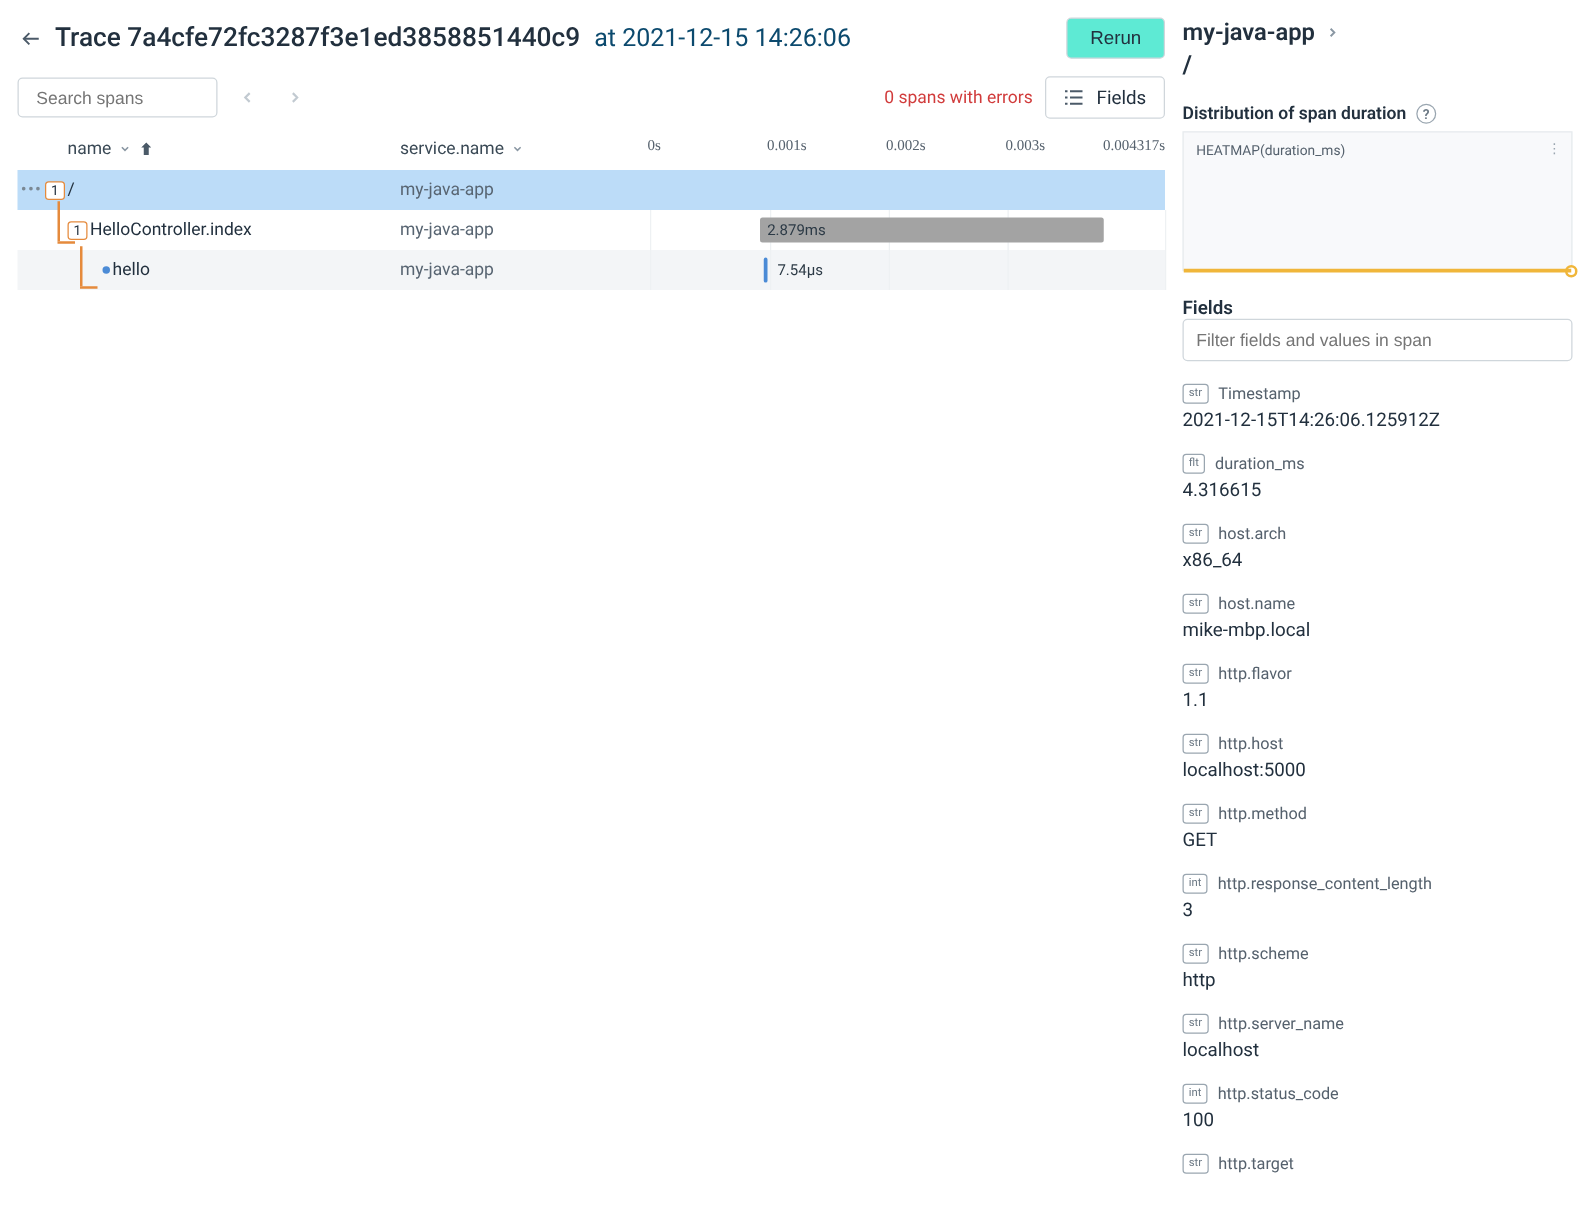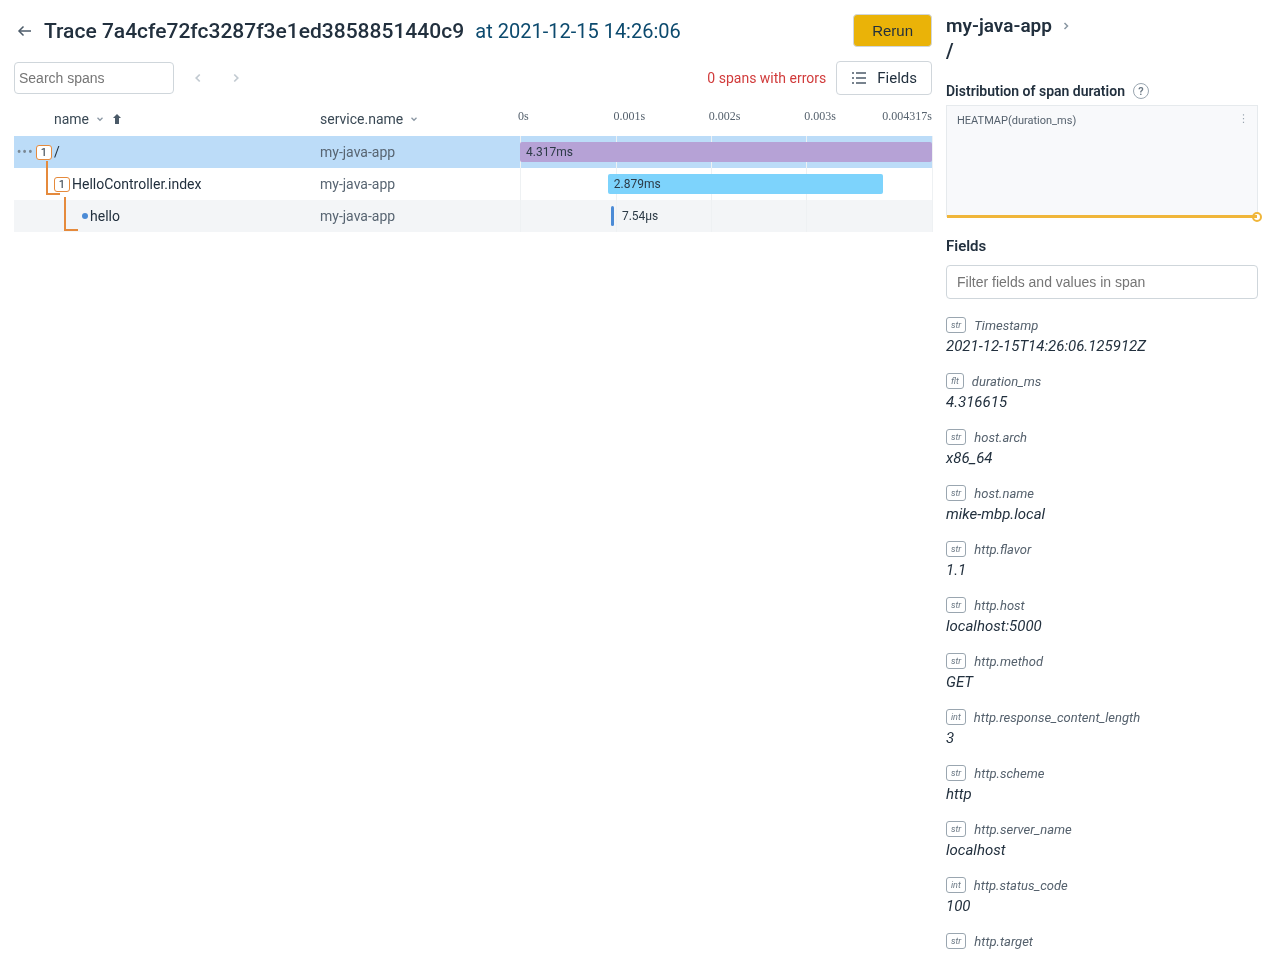--- a/index.html
+++ b/index.html
@@ -7,26 +7,26 @@
   .app { display:flex; width:1276px; height:970px; }
   .main { flex:1 1 auto; padding:10px 14px 0 14px; }
   .side { width:330px; padding:10px 18px 0 0; }
 
   
   .header { display:flex; align-items:center; justify-content:space-between; padding:4px 0 10px 0; }
   .header-left { display:flex; align-items:center; gap:8px; }
   .back-icon { width:22px; height:22px; display:flex; align-items:center; justify-content:center; color:#4b5a68; cursor:pointer; }
   .title { font-size:21px; font-weight:500; color:#22303e; }
   .title-at { font-size:20px; color:#0c4a6e; margin-left:6px; font-weight:400; }
-  .rerun-btn { border:1px solid #d0d6db; background:#eab308; border-radius:4px; padding:7px 18px; font-size:15px; color:#22303e; cursor:pointer; }
+  .rerun-btn { border:1px solid #d0d6db; background:#5eead4; border-radius:4px; padding:7px 18px; font-size:15px; color:#22303e; cursor:pointer; }
 
   
   .toolbar { display:flex; align-items:center; justify-content:space-between; padding:4px 0 8px 0; }
   .tool-left { display:flex; align-items:center; gap:10px; }
-  .search-input { width:160px; border:1px solid #cfd6db; border-radius:4px; padding:7px 4px; font-size:14px; color:#22303e; }
+  .search-input { width:160px; border:1px solid #cfd6db; border-radius:4px; padding:7px 14px; font-size:14px; color:#22303e; }
   .nav-arrow { width:28px; height:28px; display:flex; align-items:center; justify-content:center; color:#c2cad1; }
   .tool-right { display:flex; align-items:center; gap:10px; }
   .errors { color:#d13b3b; font-size:14px; }
   .fields-btn { border:1px solid #d0d6db; border-radius:4px; background:#fff; padding:7px 14px; font-size:15px; display:flex; align-items:center; gap:10px; cursor:pointer; }
   .fields-icon { width:16px; height:12px; }
 
   
   .tbl { width:100%; }
   .tbl-header { display:flex; align-items:center; font-size:14px; color:#3a4955; padding:6px 0; border-bottom:1px solid #fff; }
   .col-indent { width:40px; }
@@ -47,44 +47,44 @@
   .row-alt { background:#f3f5f7; }
   .indent-cell { width:40px; display:flex; align-items:center; justify-content:flex-end; gap:2px; padding-right:2px; position:relative; }
   .dots { color:#7a8894; letter-spacing:1px; font-size:14px; }
   .numbox { border:1px solid #e58a3c; border-radius:3px; font-size:11px; padding:0 4px; background:#fff; color:#22303e; position:relative; z-index:2; }
   .name-cell { width:266px; display:flex; align-items:center; gap:6px; }
   .svc-cell  { width:200px; color:#586572; }
   .time-cell { flex:1 1 auto; position:relative; height:32px; }
   .grid-line { position:absolute; top:0; bottom:0; border-left:1px solid #eef1f3; }
   .bar { position:absolute; height:20px; top:6px; border-radius:2px; display:flex; align-items:center; padding-left:6px; font-size:12px; color:#2c3a46; }
   .bar-purple { background:#b6a2d6; }
-  .bar-orange { background:#7dd3fc; }
+  .bar-orange { background:#a3a3a3; }
   .bar-blue   { background:#4b8bd6; width:3px; padding:0; }
   .bar-label-outside { position:absolute; top:6px; height:20px; display:flex; align-items:center; font-size:12px; color:#2c3a46; }
   .leaf-dot { width:6px; height:6px; border-radius:50%; background:#4b8bd6; }
 
   
   .conn-v  { position:absolute; border-left:2px solid #e58a3c; }
   .conn-h  { position:absolute; border-top:2px solid #e58a3c; }
 
   
   .side-title { font-size:19px; font-weight:600; color:#22303e; display:flex; align-items:center; gap:8px; padding-top:4px; }
   .side-title .chev { color:#8a97a3; }
   .side-sub { font-size:20px; font-weight:600; margin-top:2px; }
   .dist-title { display:flex; align-items:center; gap:8px; font-size:14px; font-weight:600; margin-top:20px; }
   .dist-title .q { width:16px; height:16px; border:1px solid #9aa6b0; border-radius:50%; display:flex; align-items:center; justify-content:center; font-size:11px; color:#6b7884; }
   .heatmap-box { margin-top:6px; border:1px solid #e6eaed; background:#f8f9fb; height:112px; position:relative; padding:8px 10px; font-size:11px; color:#55616d; }
   .heatmap-box::after { content:""; position:absolute; left:0; right:0; bottom:-2px; height:3px; background:#f0b63a; }
   .heatmap-handle { position:absolute; right:-5px; bottom:-6px; width:10px; height:10px; border:2px solid #f0b63a; background:#fff; border-radius:50%; }
   .heatmap-menu { position:absolute; top:6px; right:8px; color:#9aa6b0; }
 
   .side-fields-title { font-size:15px; font-weight:600; margin-top:20px; }
-  .filter-input { width:100%; margin-top:10px; border:1px solid #cfd6db; border-radius:4px; padding:8px 10px; font-size:14px; }
-
-  .field-item { margin-top:18px;font-style:italic; }
+  .filter-input { width:100%; border:1px solid #cfd6db; border-radius:4px; padding:8px 10px; font-size:14px; }
+
+  .field-item { margin-top:18px; }
   .field-label-row { display:flex; align-items:center; gap:8px; font-size:13px; color:#55616d; }
   .type-badge { font-size:9px; border:1px solid #9aa6b0; color:#6b7884; border-radius:3px; padding:0 4px; line-height:14px; }
   .field-value { font-size:15px; color:#22303e; margin-top:4px; }
 
   svg { display:block; }
 </style>
 </head>
 <body>
 
 <div class="app">
@@ -180,30 +180,20 @@
       <div id="rows">
           <div class="row row-sel">
             <div class="indent-cell" style="width: 40px;">
               <span class="dots">•••</span>
               <span class="numbox">1</span>
             </div>
             <div class="name-cell" style="width: 266px;">
               <span>/</span>
             </div>
             <div class="svc-cell">my-java-app</div>
-            <div class="time-cell">
-              <div class="grid-line" style="left: 0%;"></div>
-              <div class="grid-line" style="left: 23.2%;"></div>
-              <div class="grid-line" style="left: 46.3%;"></div>
-              <div class="grid-line" style="left: 69.5%;"></div>
-              <div class="grid-line" style="left: 100%;"></div>
-              <div class="bar bar-purple" style="left: 0%; width: 100%;">
-                <span>4.317ms</span>
-              </div>
-            </div>
           </div>
           <div class="row">
             <div class="indent-cell" style="width: 58px;">
               <div class="conn-v" style="left: 32px; top: -16px; height: 32px;"></div>
               <div class="conn-h" style="left: 32px; top: 16px; width: 14px;"></div>
               <span class="numbox">1</span>
             </div>
             <div class="name-cell" style="width: 248px;">
               <span>HelloController.index</span>
             </div>

